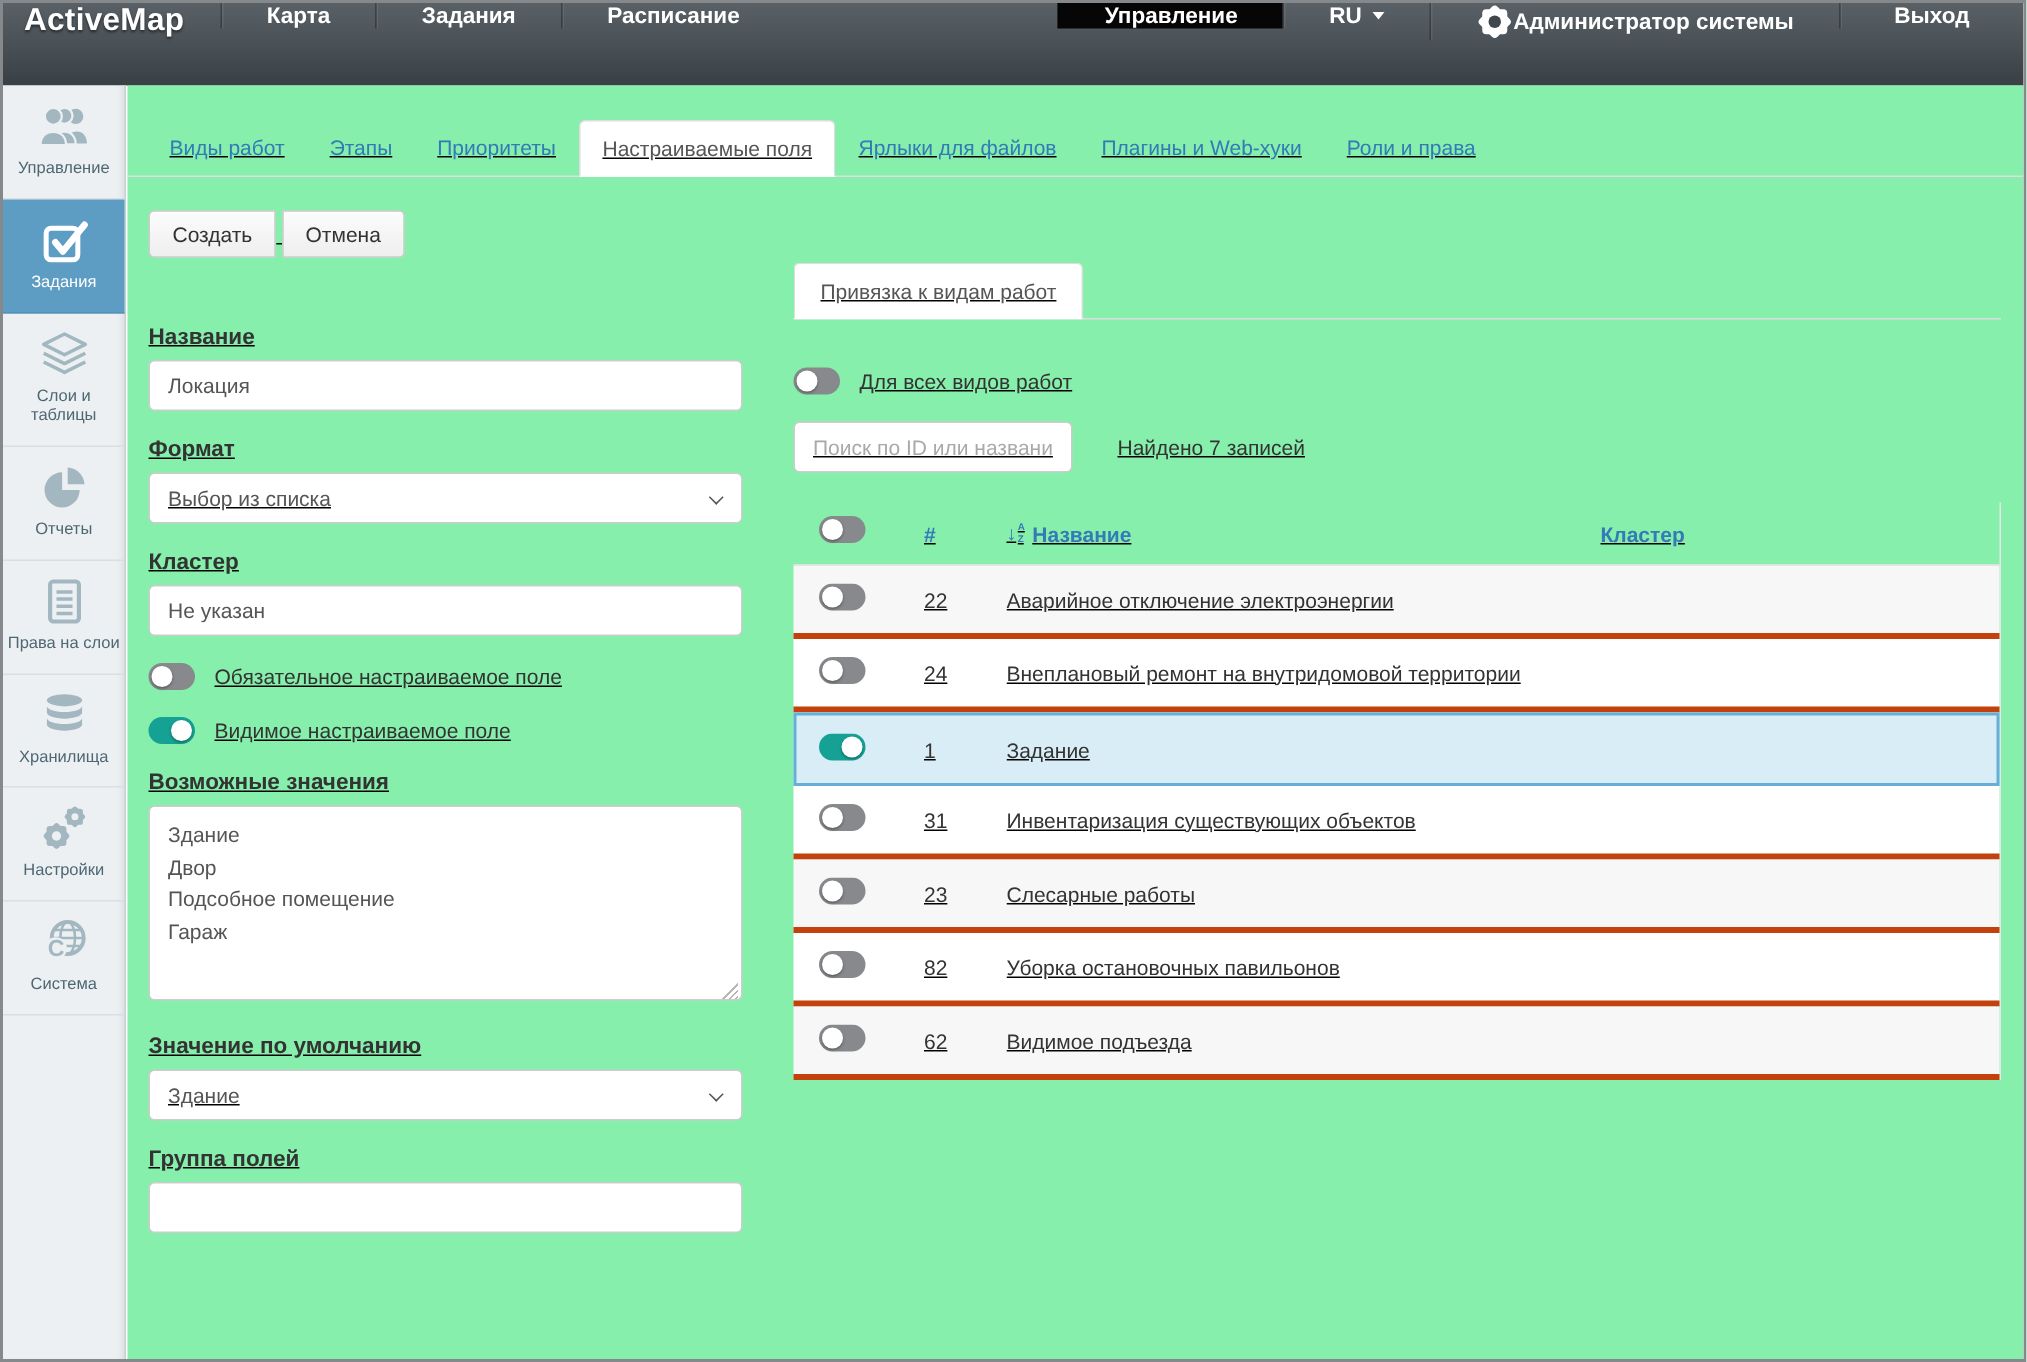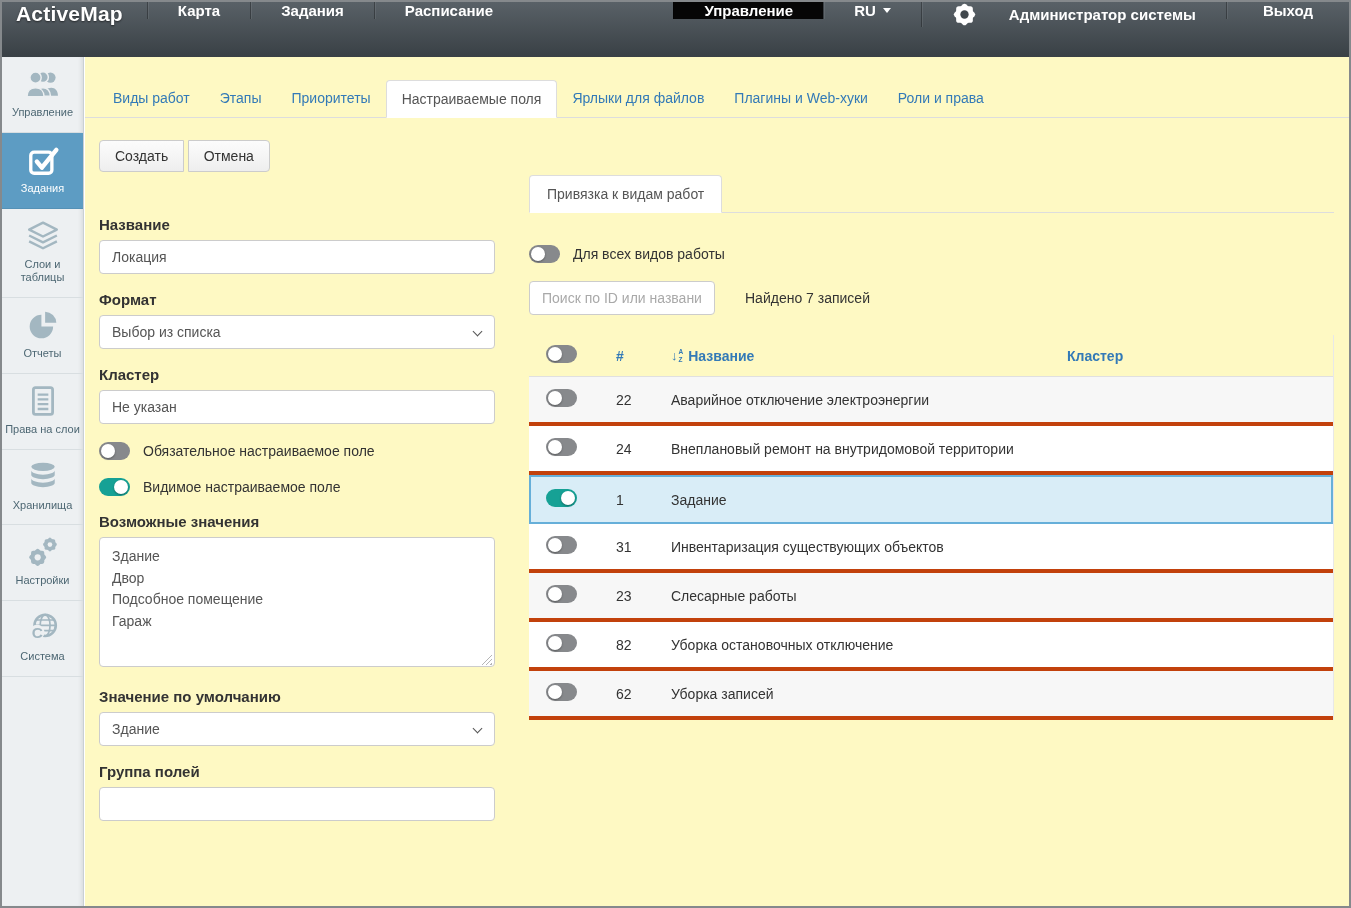--- a/index.html
+++ b/index.html
@@ -7,33 +7,33 @@
   body { font-family:"Liberation Sans", sans-serif; background:#fff; }
   .window { width:1351px; height:908px; border:2px solid #85898c; position:relative; overflow:hidden; background:#fff; }
 
   
   .topbar { height:55px; background:linear-gradient(#596167,#394045); display:flex; align-items:flex-start; color:#fff; }
   .logo { display:flex; align-items:center; padding:0 24px 0 14px; font-size:21px; font-weight:bold; letter-spacing:.2px; text-shadow:0 1px 2px rgba(0,0,0,.55); }
   .top-item { display:flex; align-items:center; padding:0 30px; font-size:15px; font-weight:bold; border-left:1px solid rgba(0,0,0,.30); box-shadow:inset 1px 0 0 rgba(255,255,255,.08); cursor:pointer; white-space:nowrap; }
   .top-item.active { background:#060606; box-shadow:none; }
   .top-spacer { flex:1; }
   .caret { display:inline-block; width:0; height:0; border-left:4px solid transparent; border-right:4px solid transparent; border-top:5px solid #fff; margin-left:7px; }
-  .gear-user { display:flex; align-items:center; gap:32px; padding:0 30px; border-left:1px solid rgba(0,0,0,.30); box-shadow:inset 1px 0 0 rgba(255,255,255,.08); cursor:pointer; font-size:15px; font-weight:bold; }
+  .gear-user { display:flex; align-items:center; gap:0; padding:0 30px; border-left:1px solid rgba(0,0,0,.30); box-shadow:inset 1px 0 0 rgba(255,255,255,.08); cursor:pointer; font-size:15px; font-weight:bold; }
 
   
   .sidebar { position:absolute; left:0; top:55px; bottom:0; width:82px; background:#edf0f2; border-right:1px solid #c9d0d4; box-shadow:inset -4px 0 5px -3px rgba(0,0,0,.10); }
   .side-item { text-align:center; padding:11px 2px 12px; border-bottom:1px solid #d8dee1; cursor:pointer; }
   .side-icon { display:block; height:34px; color:#a3b7c1; }
   .side-icon svg { display:inline-block; }
   .side-label { display:block; margin-top:4px; font-size:11px; color:#4d6773; line-height:1.25; }
   .side-item.active { background:#5d9cc3; border-color:#5591b6; }
   .side-item.active .side-icon, .side-item.active .side-label { color:#fff; }
 
   
-  .main { position:absolute; left:83px; top:55px; right:0; bottom:0; background:#fef9c3; overflow:hidden; }
+  .main { position:absolute; left:83px; top:55px; right:0; bottom:0; background:#86efac; overflow:hidden;text-decoration:underline; }
   .tabs { display:flex; padding:23px 15px 0 13px; border-bottom:1px solid #ddd; }
   .tab { padding:10px 15px; font-size:14px; color:#337ab7; cursor:pointer; margin-bottom:-1px; white-space:nowrap; }
   .tab.active { color:#555; background:#fff; border:1px solid #ddd; border-bottom:1px solid #fff; border-radius:4px 4px 0 0; }
 
   .toolbar { margin:22px 0 0 14px; }
   .btn { display:inline-block; padding:7px 15px; font-size:14px; color:#333; background:linear-gradient(#fcfcfc,#eee); border:1px solid #ccc; cursor:pointer; font-family:inherit; }
   .btn-create { border-radius:4px 0 0 4px; }
   .btn-cancel { border-radius:0 4px 4px 0; margin-left:-1px; }
 
   .columns { display:flex; align-items:flex-start; margin:3px 15px 0 14px; }
@@ -280,21 +280,21 @@
 
       <div class="right-panel">
         <div class="subtabs">
           <div class="subtab">Привязка к видам работ</div>
         </div>
 
         <div class="toggle-row rp-toggle">
           <span class="toggle">
               <span class="knob"></span>
             </span>
-          <span class="toggle-label">Для всех видов работы</span>
+          <span class="toggle-label">Для всех видов работ</span>
         </div>
 
         <div class="search-row">
           <input class="text-input search-input" type="text" placeholder="Поиск по ID или названи" style="">
           <span class="found">Найдено 7 записей</span>
         </div>
 
         <div class="table">
           <div class="thead">
             <div class="cell">
@@ -340,27 +340,27 @@
               </div>
               <div class="trow striped">
                 <div class="cell"><span class="toggle"><span class="knob"></span></span></div>
                 <div class="cell">23</div>
                 <div class="cell">Слесарные работы</div>
                 <div class="cell"></div>
               </div>
               <div class="trow">
                 <div class="cell"><span class="toggle"><span class="knob"></span></span></div>
                 <div class="cell">82</div>
-                <div class="cell">Уборка остановочных отключение</div>
+                <div class="cell">Уборка остановочных павильонов</div>
                 <div class="cell"></div>
               </div>
               <div class="trow striped">
                 <div class="cell"><span class="toggle"><span class="knob"></span></span></div>
                 <div class="cell">62</div>
-                <div class="cell">Уборка записей</div>
+                <div class="cell">Видимое подъезда</div>
                 <div class="cell"></div>
               </div>
             </div>
         </div>
       </div>
 
     </div>
   </div>
 </div>
 

